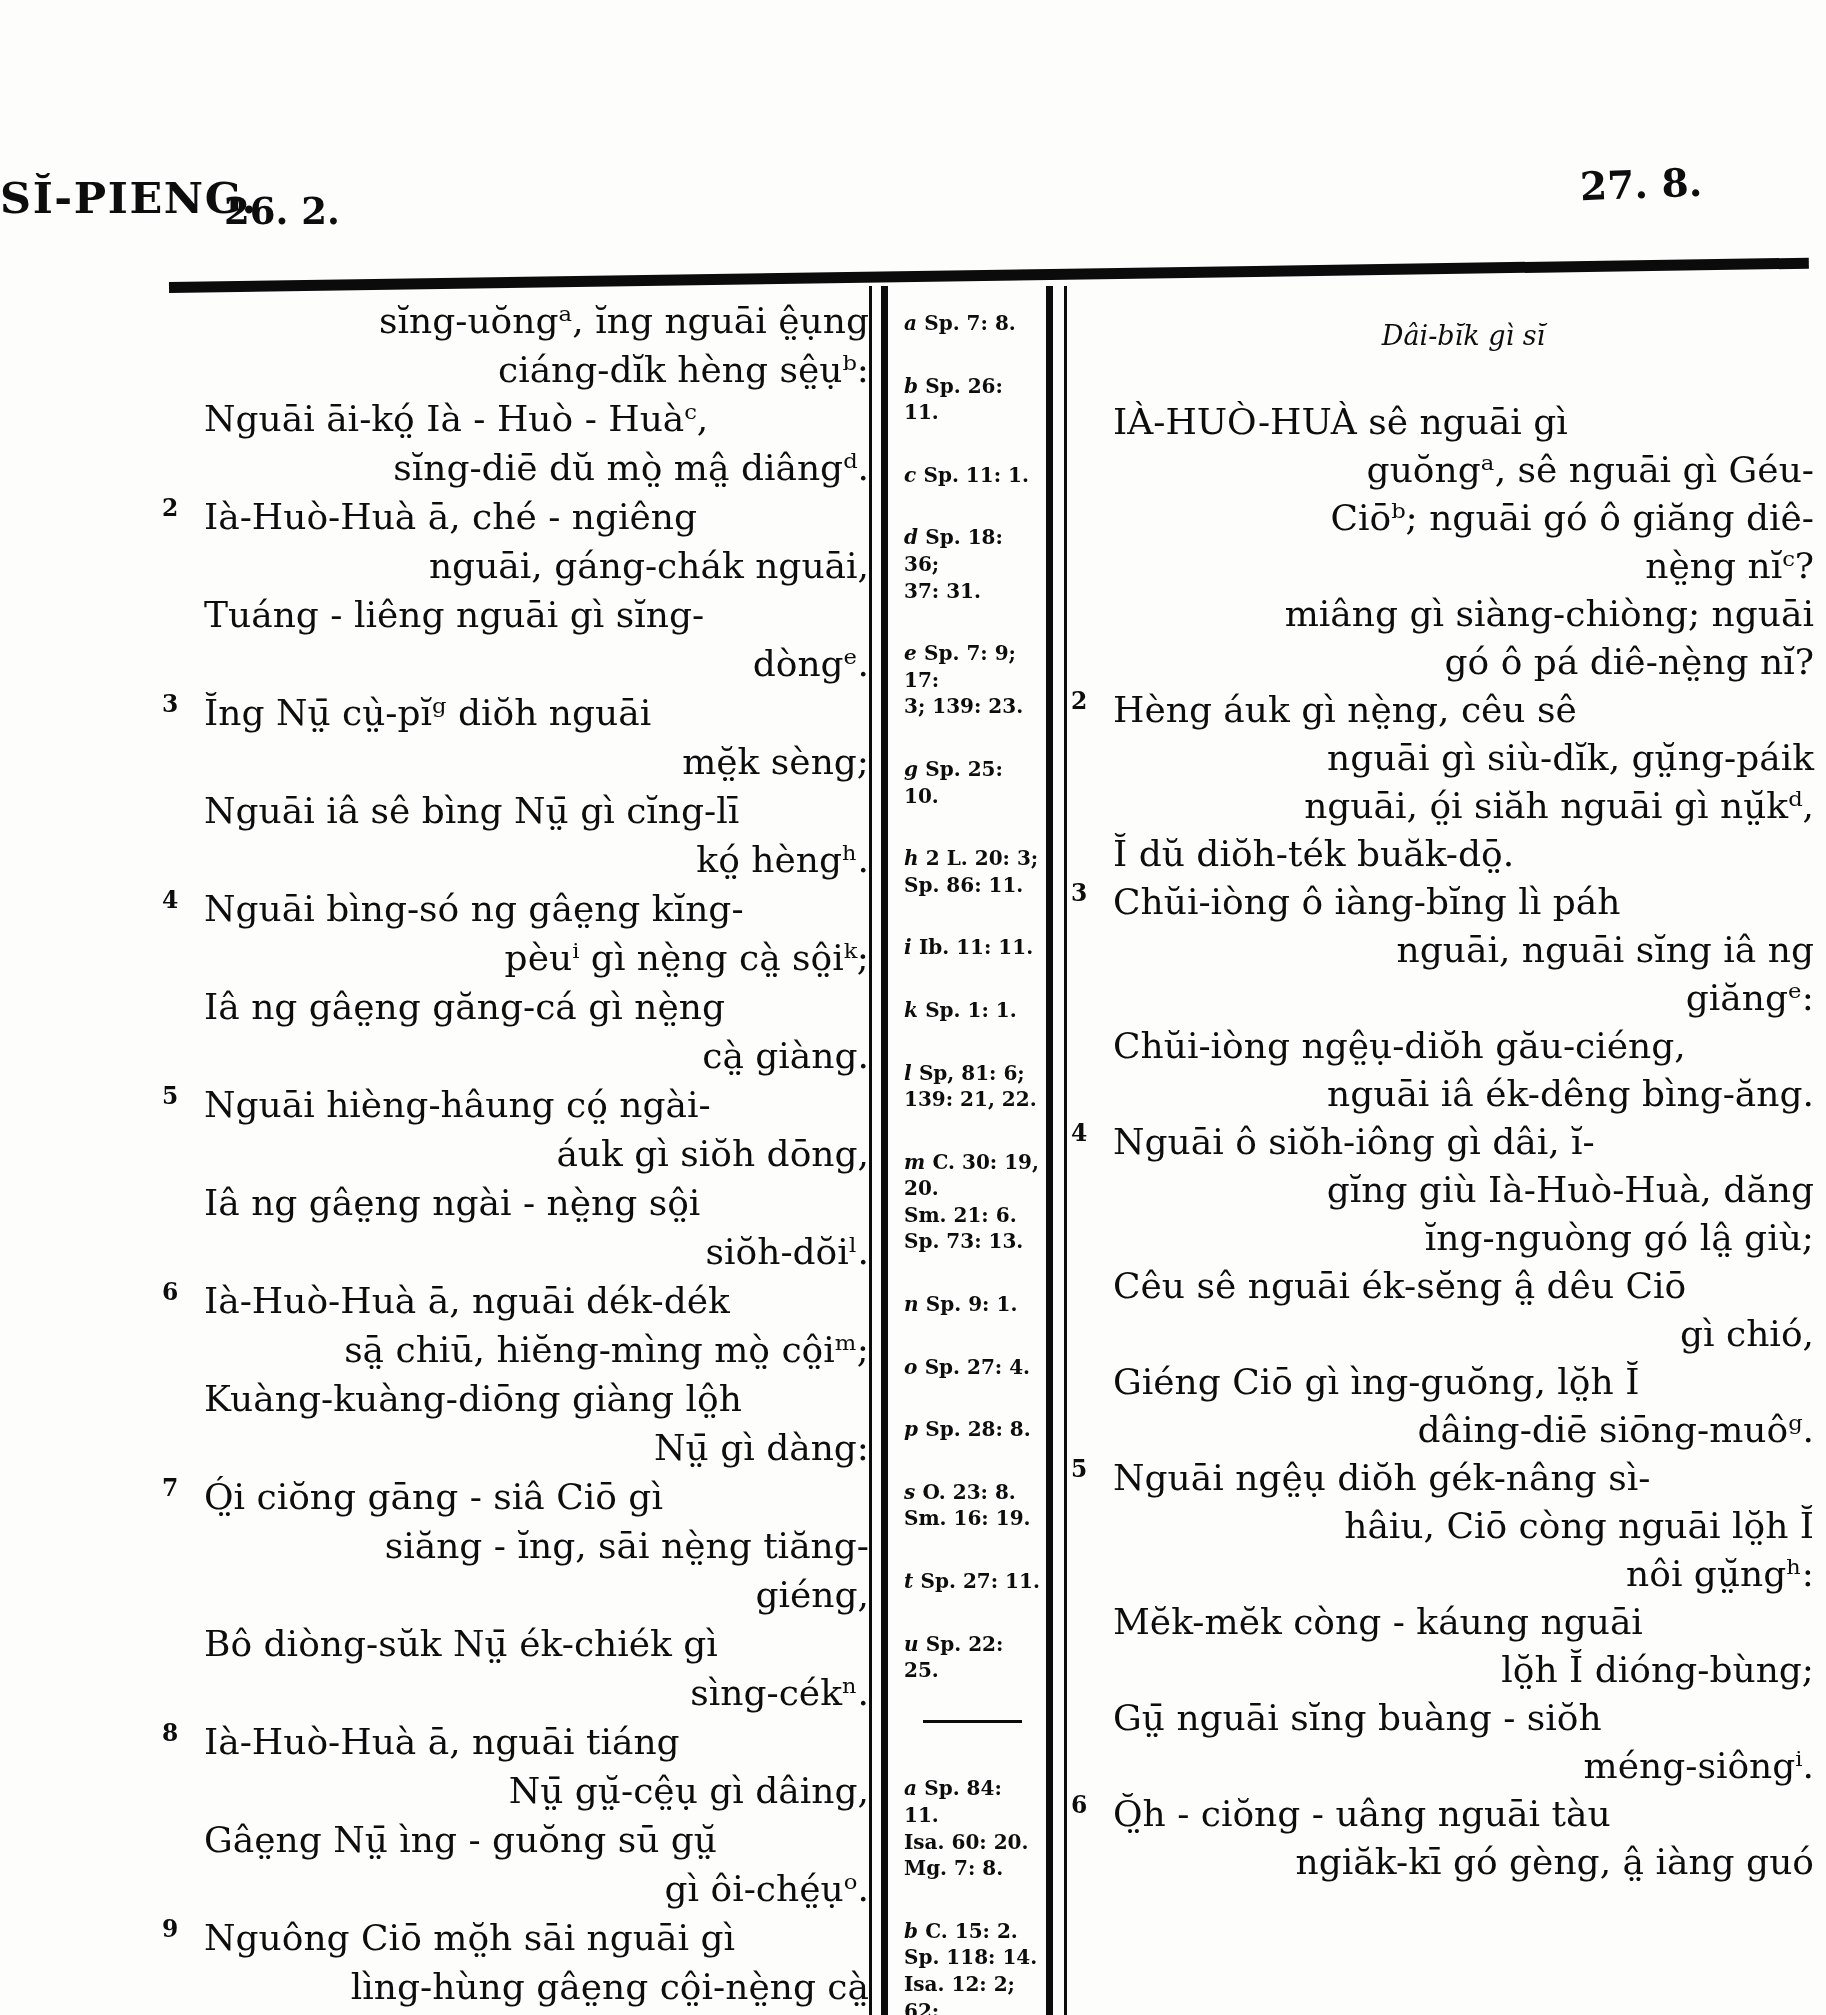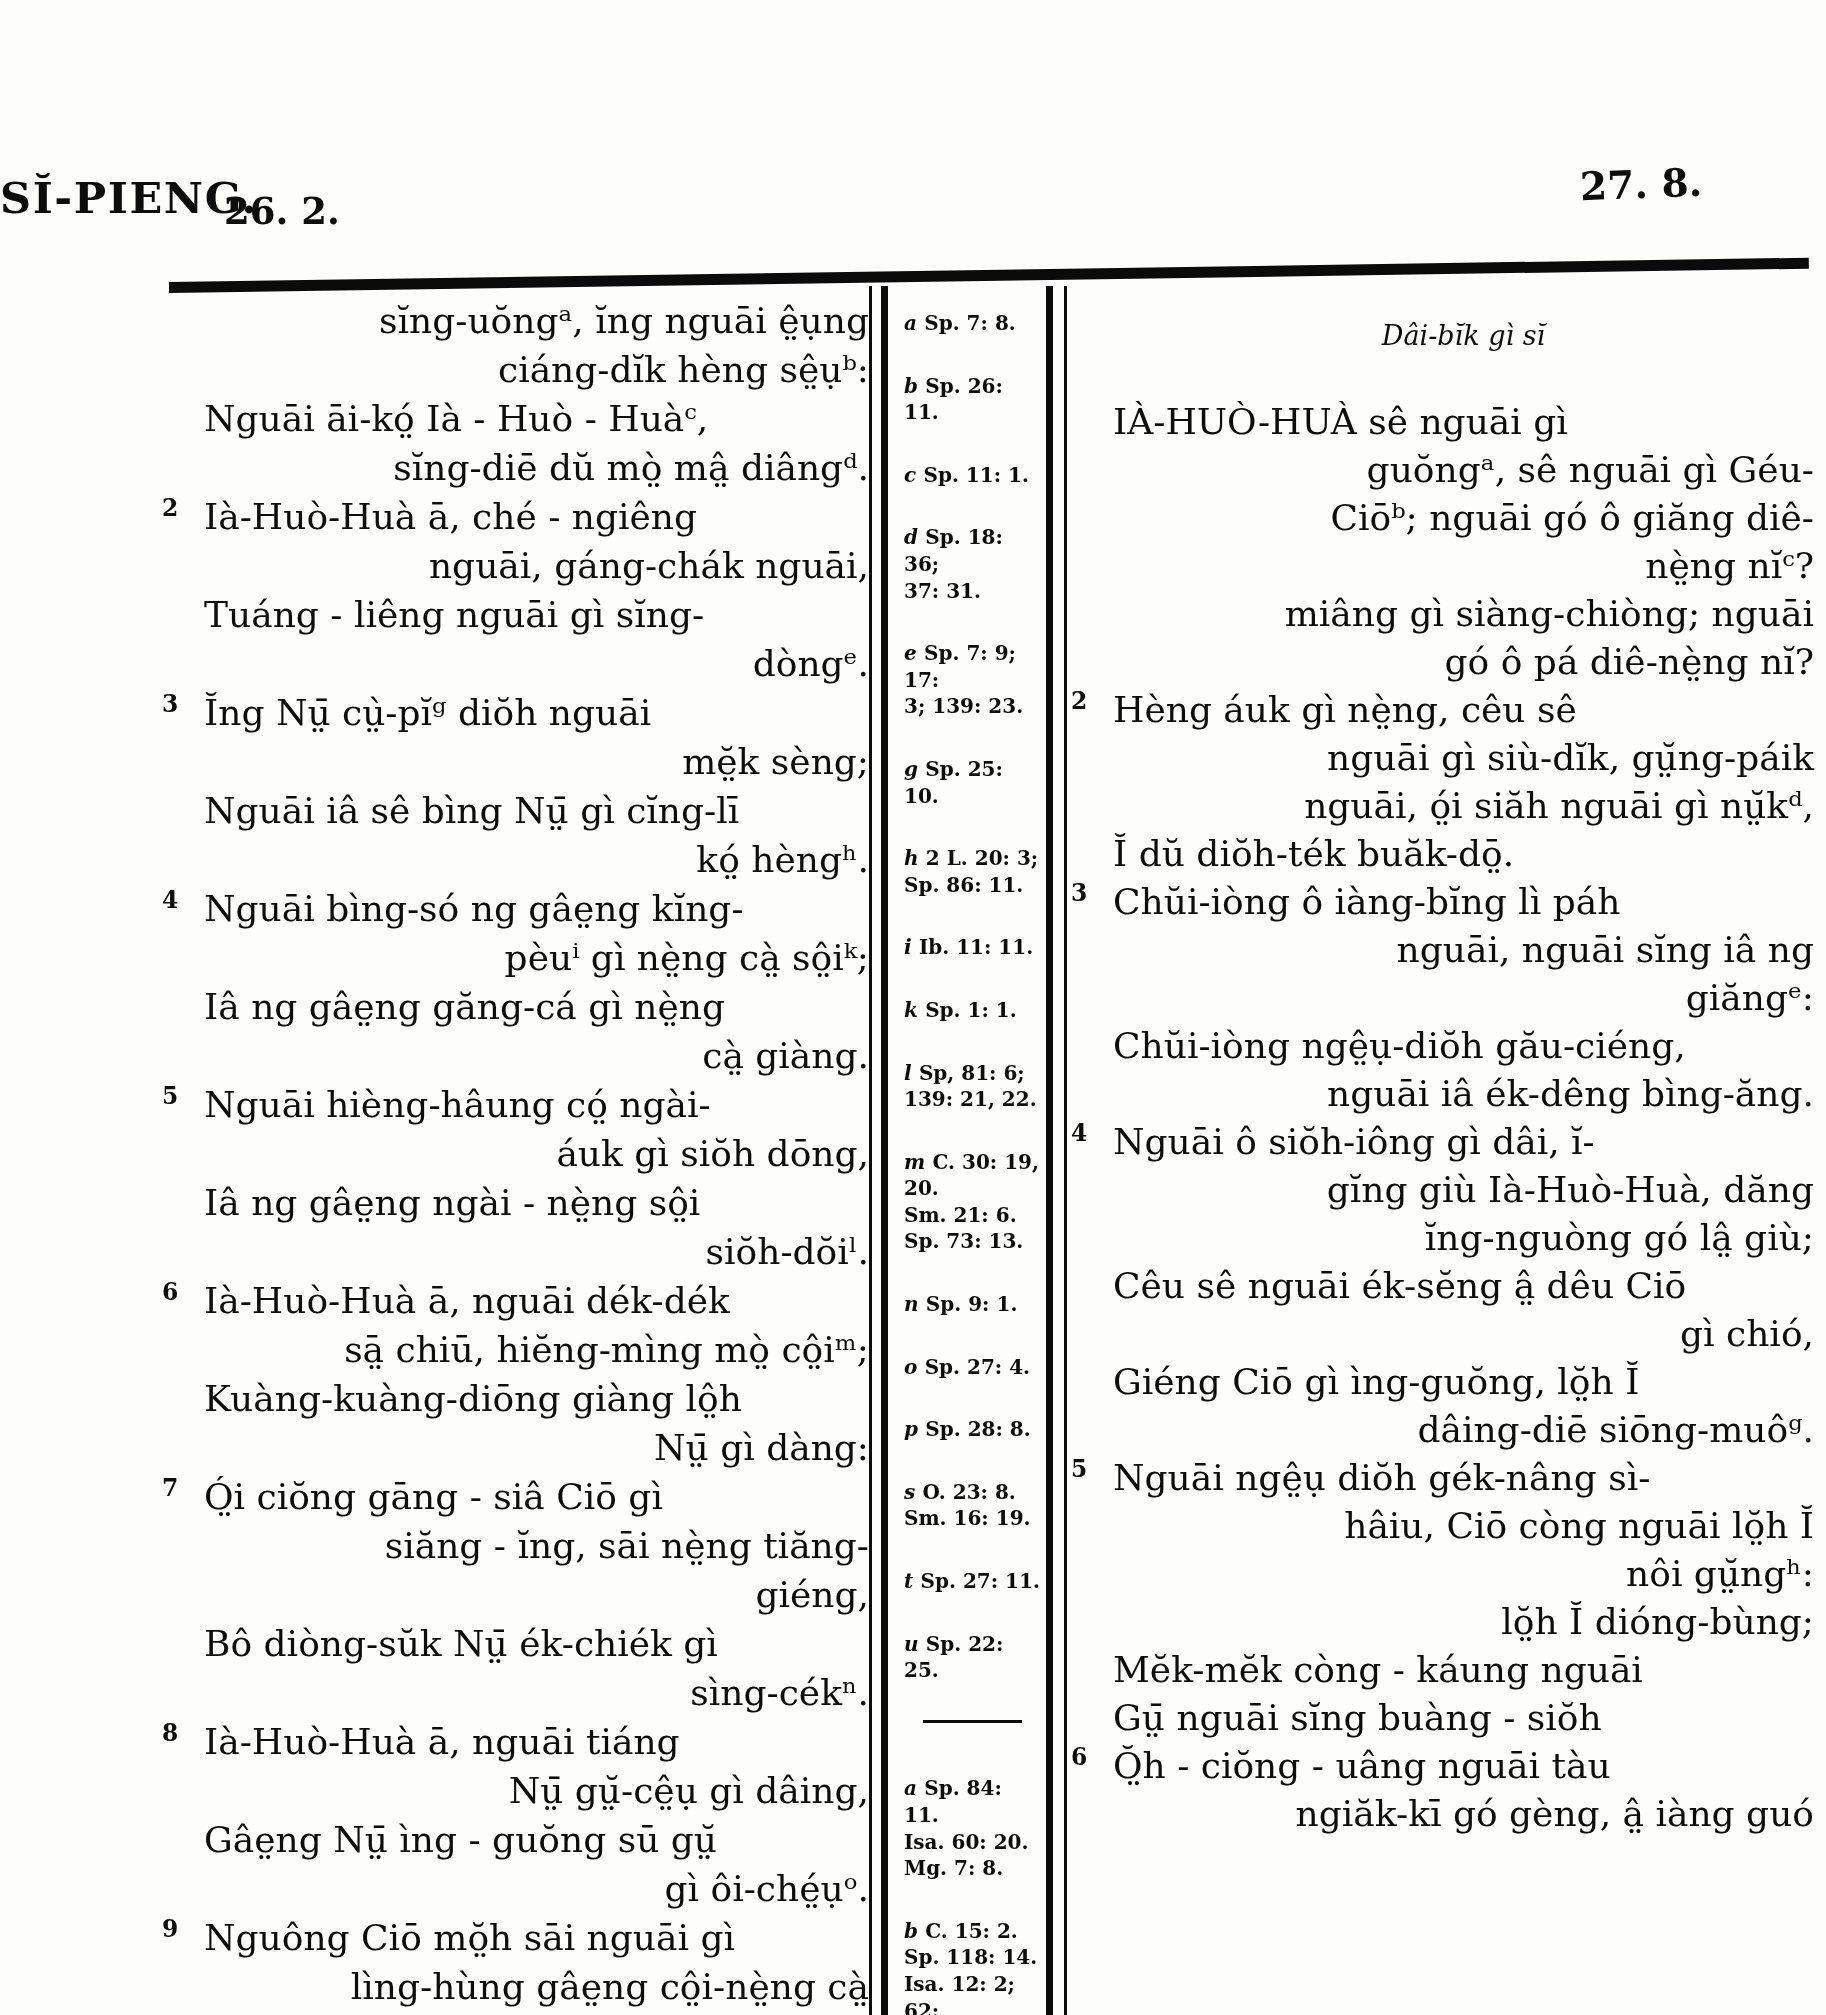--- a/index.html
+++ b/index.html
@@ -157,22 +157,23 @@
         <div class="line flush"><sup class="vnum">4</sup><span>Nguāi ô siŏh-iông gì dâi, ĭ-</span></div>
         <div class="line ind"><span>gĭng giù Ià-Huò-Huà, dăng</span></div>
         <div class="line ind"><span>ĭng-nguòng gó lâ̤ giù;</span></div>
         <div class="line flush"><span>Cêu sê nguāi ék-sĕng â̤ dêu Ciō</span></div>
         <div class="line ind"><span>gì chió,</span></div>
         <div class="line flush"><span>Giéng Ciō gì ìng-guŏng, lŏ̤h Ĭ</span></div>
         <div class="line ind"><span>dâing-diē siōng-muôᵍ.</span></div>
         <div class="line flush"><sup class="vnum">5</sup><span>Nguāi ngê̤ụ diŏh gék-nâng sì-</span></div>
         <div class="line ind"><span>hâiu, Ciō còng nguāi lŏ̤h Ĭ</span></div>
         <div class="line ind"><span>nôi gṳ̆ngʰ:</span></div>
+        <div class="line flush"><span>Mĕk-mĕk còng - káung nguāi</span></div>
         <div class="line ind"><span>lŏ̤h Ĭ dióng-bùng;</span></div>
-        <div class="line flush"><span>Mĕk-mĕk còng - káung nguāi</span></div>
         <div class="line flush"><span>Gṳ̄ nguāi sĭng buàng - siŏh</span></div>
+        <div class="line ind"><span>méng-siôngⁱ.</span></div>
         <div class="line flush"><sup class="vnum">6</sup><span>Ŏ̤h - ciŏng - uâng nguāi tàu</span></div>
         <div class="line ind"><span>ngiăk-kī gó gèng, â̤ iàng guó</span></div>
       </div>
   </div>
 
 </div>
 
 
 </body></html>

